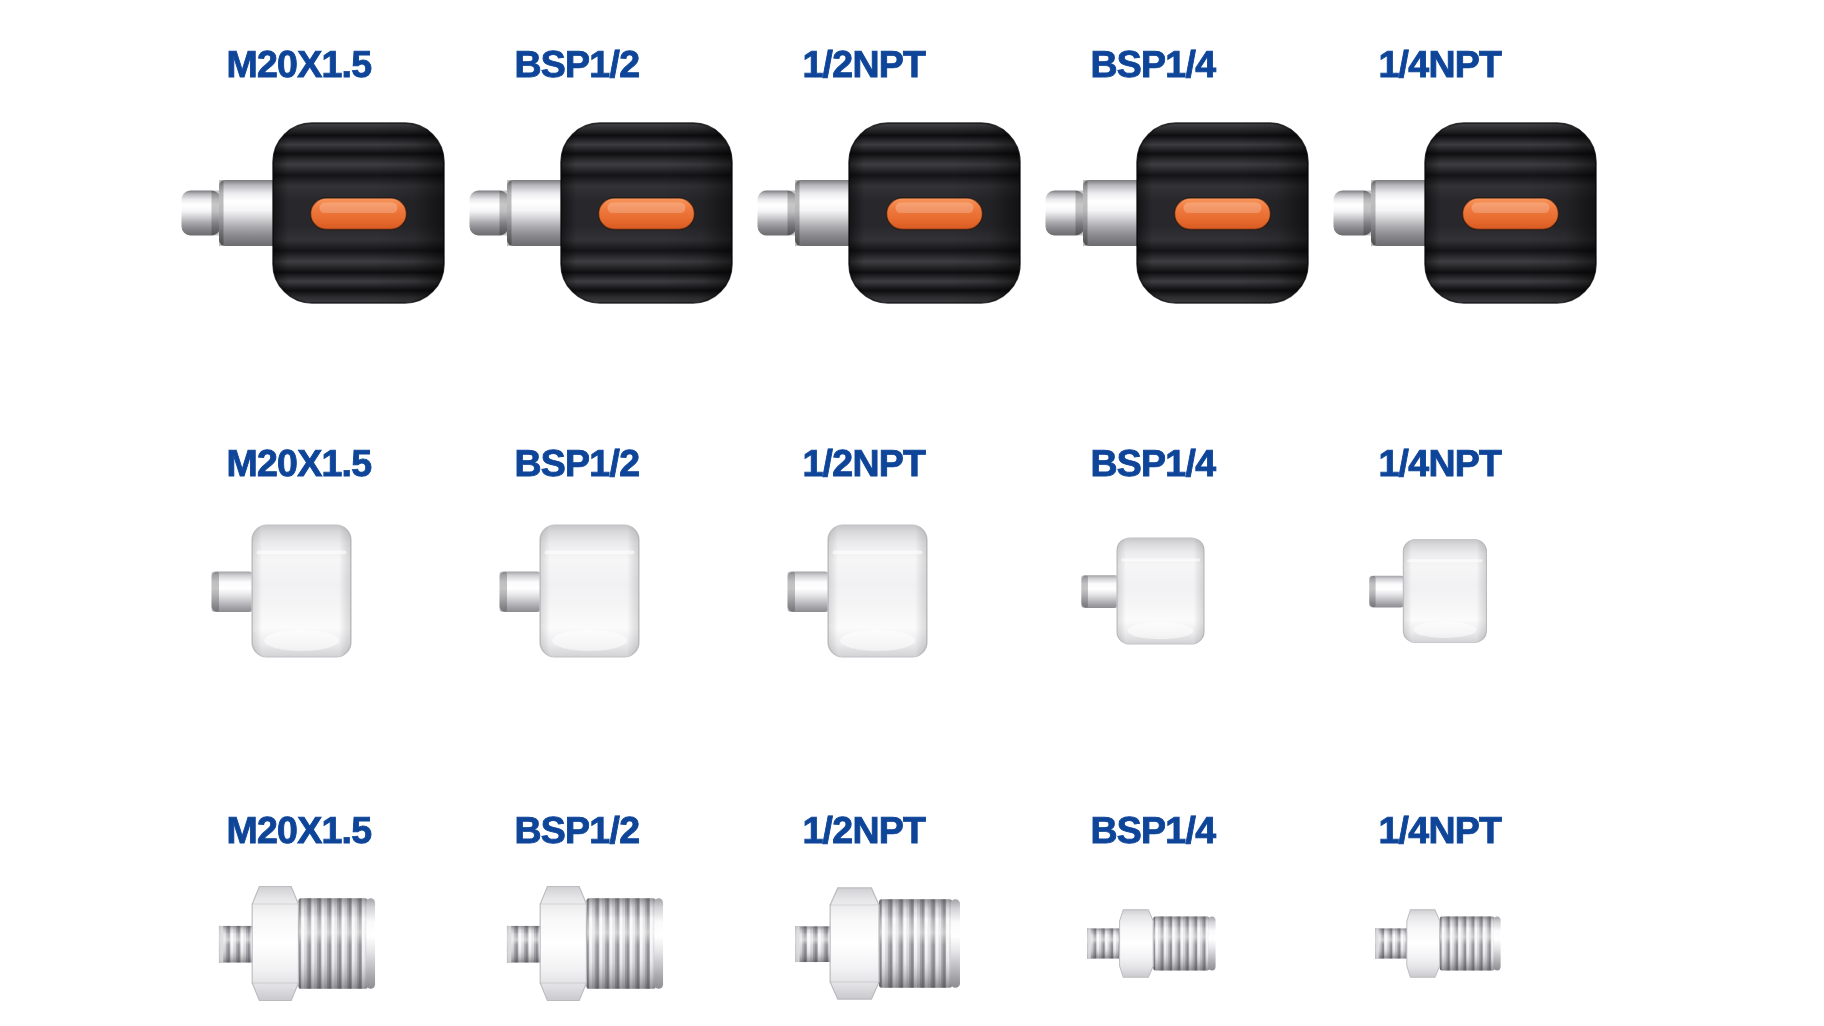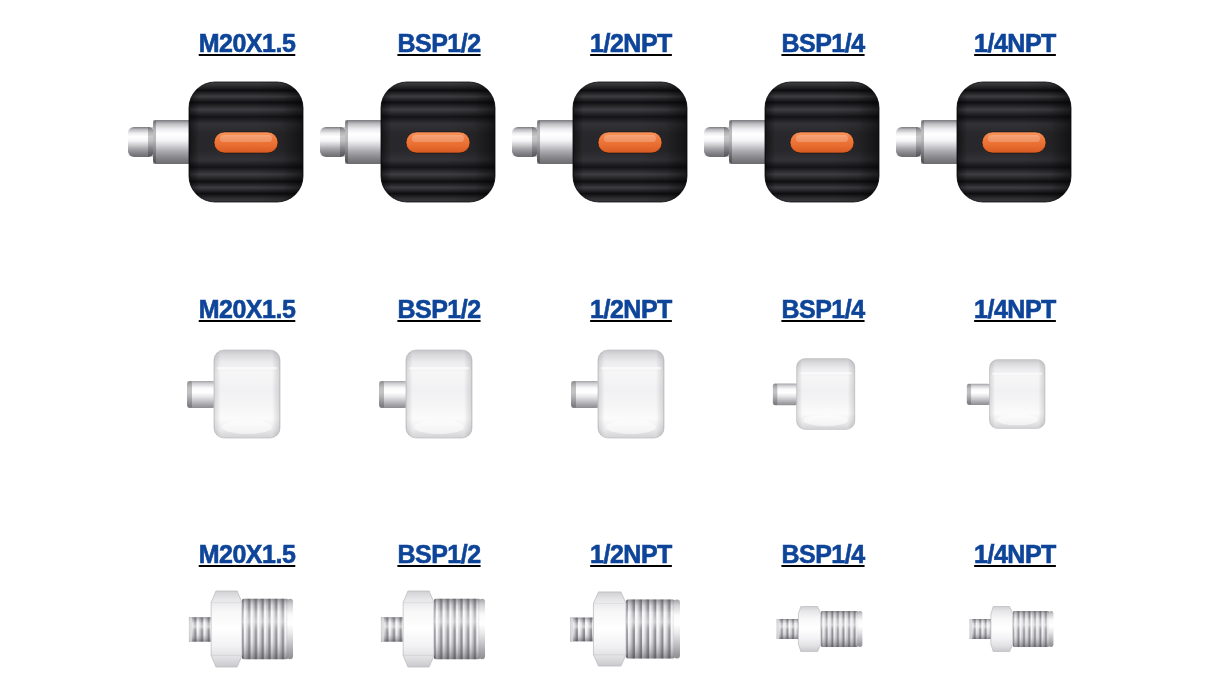--- a/index.html
+++ b/index.html
@@ -7,21 +7,21 @@
     width:1216px; height:684px; background:#ffffff; position:relative;
     overflow:hidden; font-family:"Liberation Sans", sans-serif;
   }
   .row {
     position:absolute; left:151px; width:960px;
     display:grid; grid-template-columns:repeat(5,192px);
   }
   .row-knobs  { top:30px; }
   .row-female { top:296px; }
   .row-male   { top:541px; }
-  .cell { display:flex; flex-direction:column; align-items:center;text-decoration:underline; }
+  .cell { display:flex; flex-direction:column; align-items:flex-start; }
   .label {
     height:28px; line-height:26px; font-size:25px; font-weight:bold;
     letter-spacing:-0.5px; white-space:nowrap;
     color:var(--label-blue,#0e4599);
     -webkit-text-stroke:0.6px var(--label-blue,#0e4599);
   }
   .gbox { display:flex; align-items:center; justify-content:center; }
   .row-knobs  .gbox { height:124px; margin-top:22px; }
   .row-female .gbox { height:92px;  margin-top:24px; }
   .row-male   .gbox { height:80px;  margin-top:20px; }

